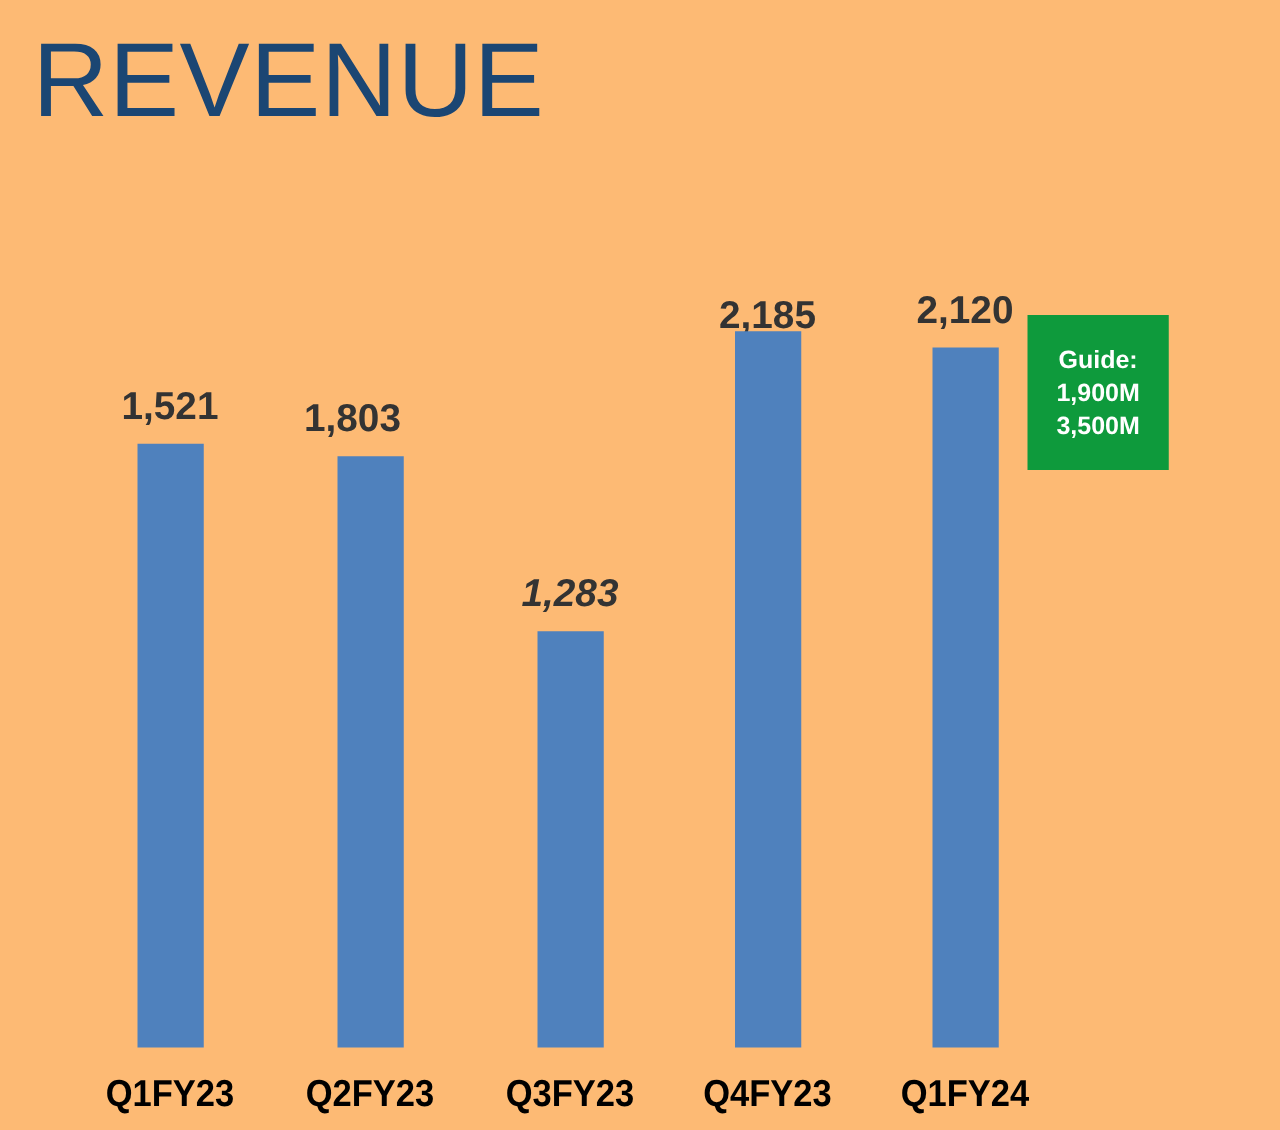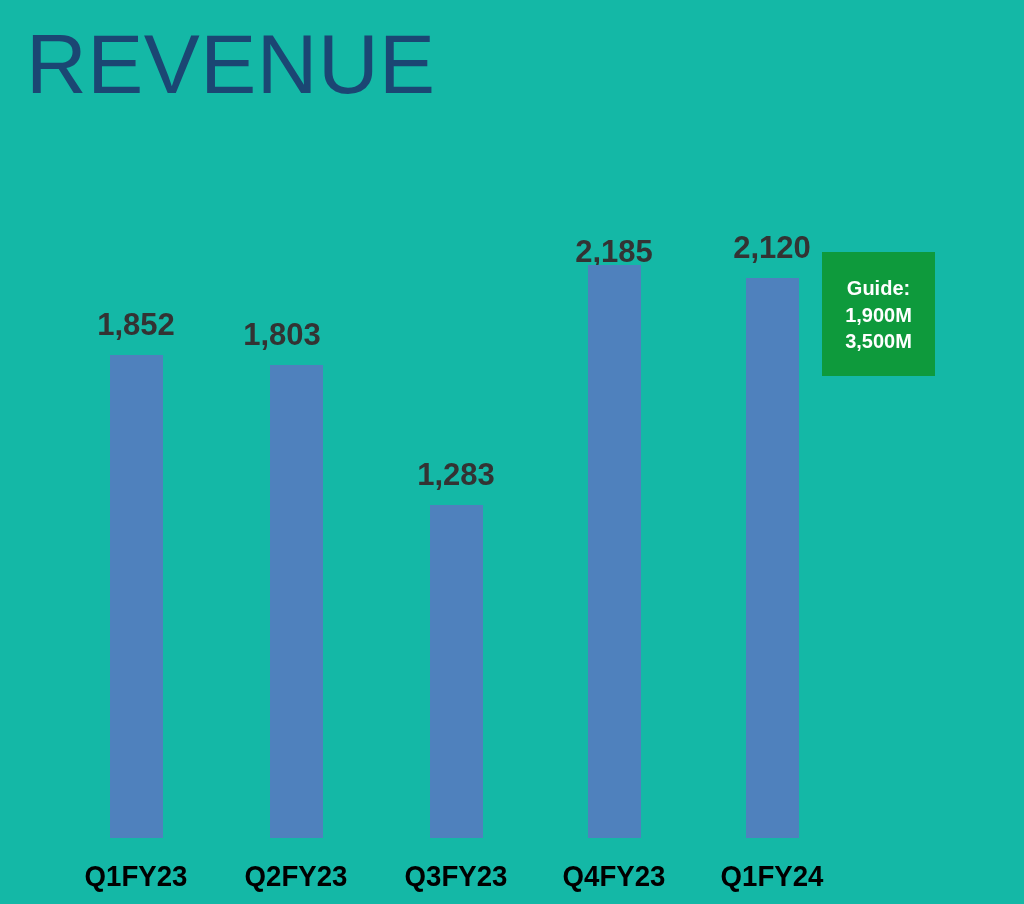--- a/index.html
+++ b/index.html
@@ -13,21 +13,21 @@
     font-family: "Liberation Sans", sans-serif;
     overflow: hidden;
     position: relative;
   }
 
   #slide {
     position: absolute;
     left: 0; top: 0;
     width: 1024px;
     height: 904px;
-    background: #14b8a6;
+    background: #fdba74;
   }
 
   
   #chart-title {
     position: absolute;
     left: 26px;
     top: 22px;
     font-family: "Liberation Sans", sans-serif;
     font-size: 84px;
     font-weight: 400;
@@ -102,29 +102,29 @@
 </style>
 </head>
 <body>
 
 <div id="slide">
 
   <div id="chart-title">REVENUE</div>
 
   <div id="plot-area">
 
-    <div class="bar-value" style="left: 66px; top: 307px;">1,852</div>
+    <div class="bar-value" style="left: 66px; top: 307px;">1,521</div>
     <div class="bar" style="left: 110px; top: 355px; height: 483px;"></div>
     <div class="cat-label" style="left: 46px; top: 859px;">Q1FY23</div>
 
     <div class="bar-value" style="left: 212px; top: 317px;">1,803</div>
     <div class="bar" style="left: 270px; top: 365px; height: 473px;"></div>
     <div class="cat-label" style="left: 206px; top: 859px;">Q2FY23</div>
 
-    <div class="bar-value" style="left: 386px; top: 457px;">1,283</div>
+    <div class="bar-value" style="left: 386px; top: 457px; font-style: italic;">1,283</div>
     <div class="bar" style="left: 430px; top: 505px; height: 333px;"></div>
     <div class="cat-label" style="left: 366px; top: 859px;">Q3FY23</div>
 
     <div class="bar-value" style="left: 544px; top: 234px;">2,185</div>
     <div class="bar" style="left: 588px; top: 265px; height: 573px;"></div>
     <div class="cat-label" style="left: 524px; top: 859px;">Q4FY23</div>
 
     <div class="bar-value" style="left: 702px; top: 230px;">2,120</div>
     <div class="bar" style="left: 746px; top: 278px; height: 560px;"></div>
     <div class="cat-label" style="left: 682px; top: 859px;">Q1FY24</div>

